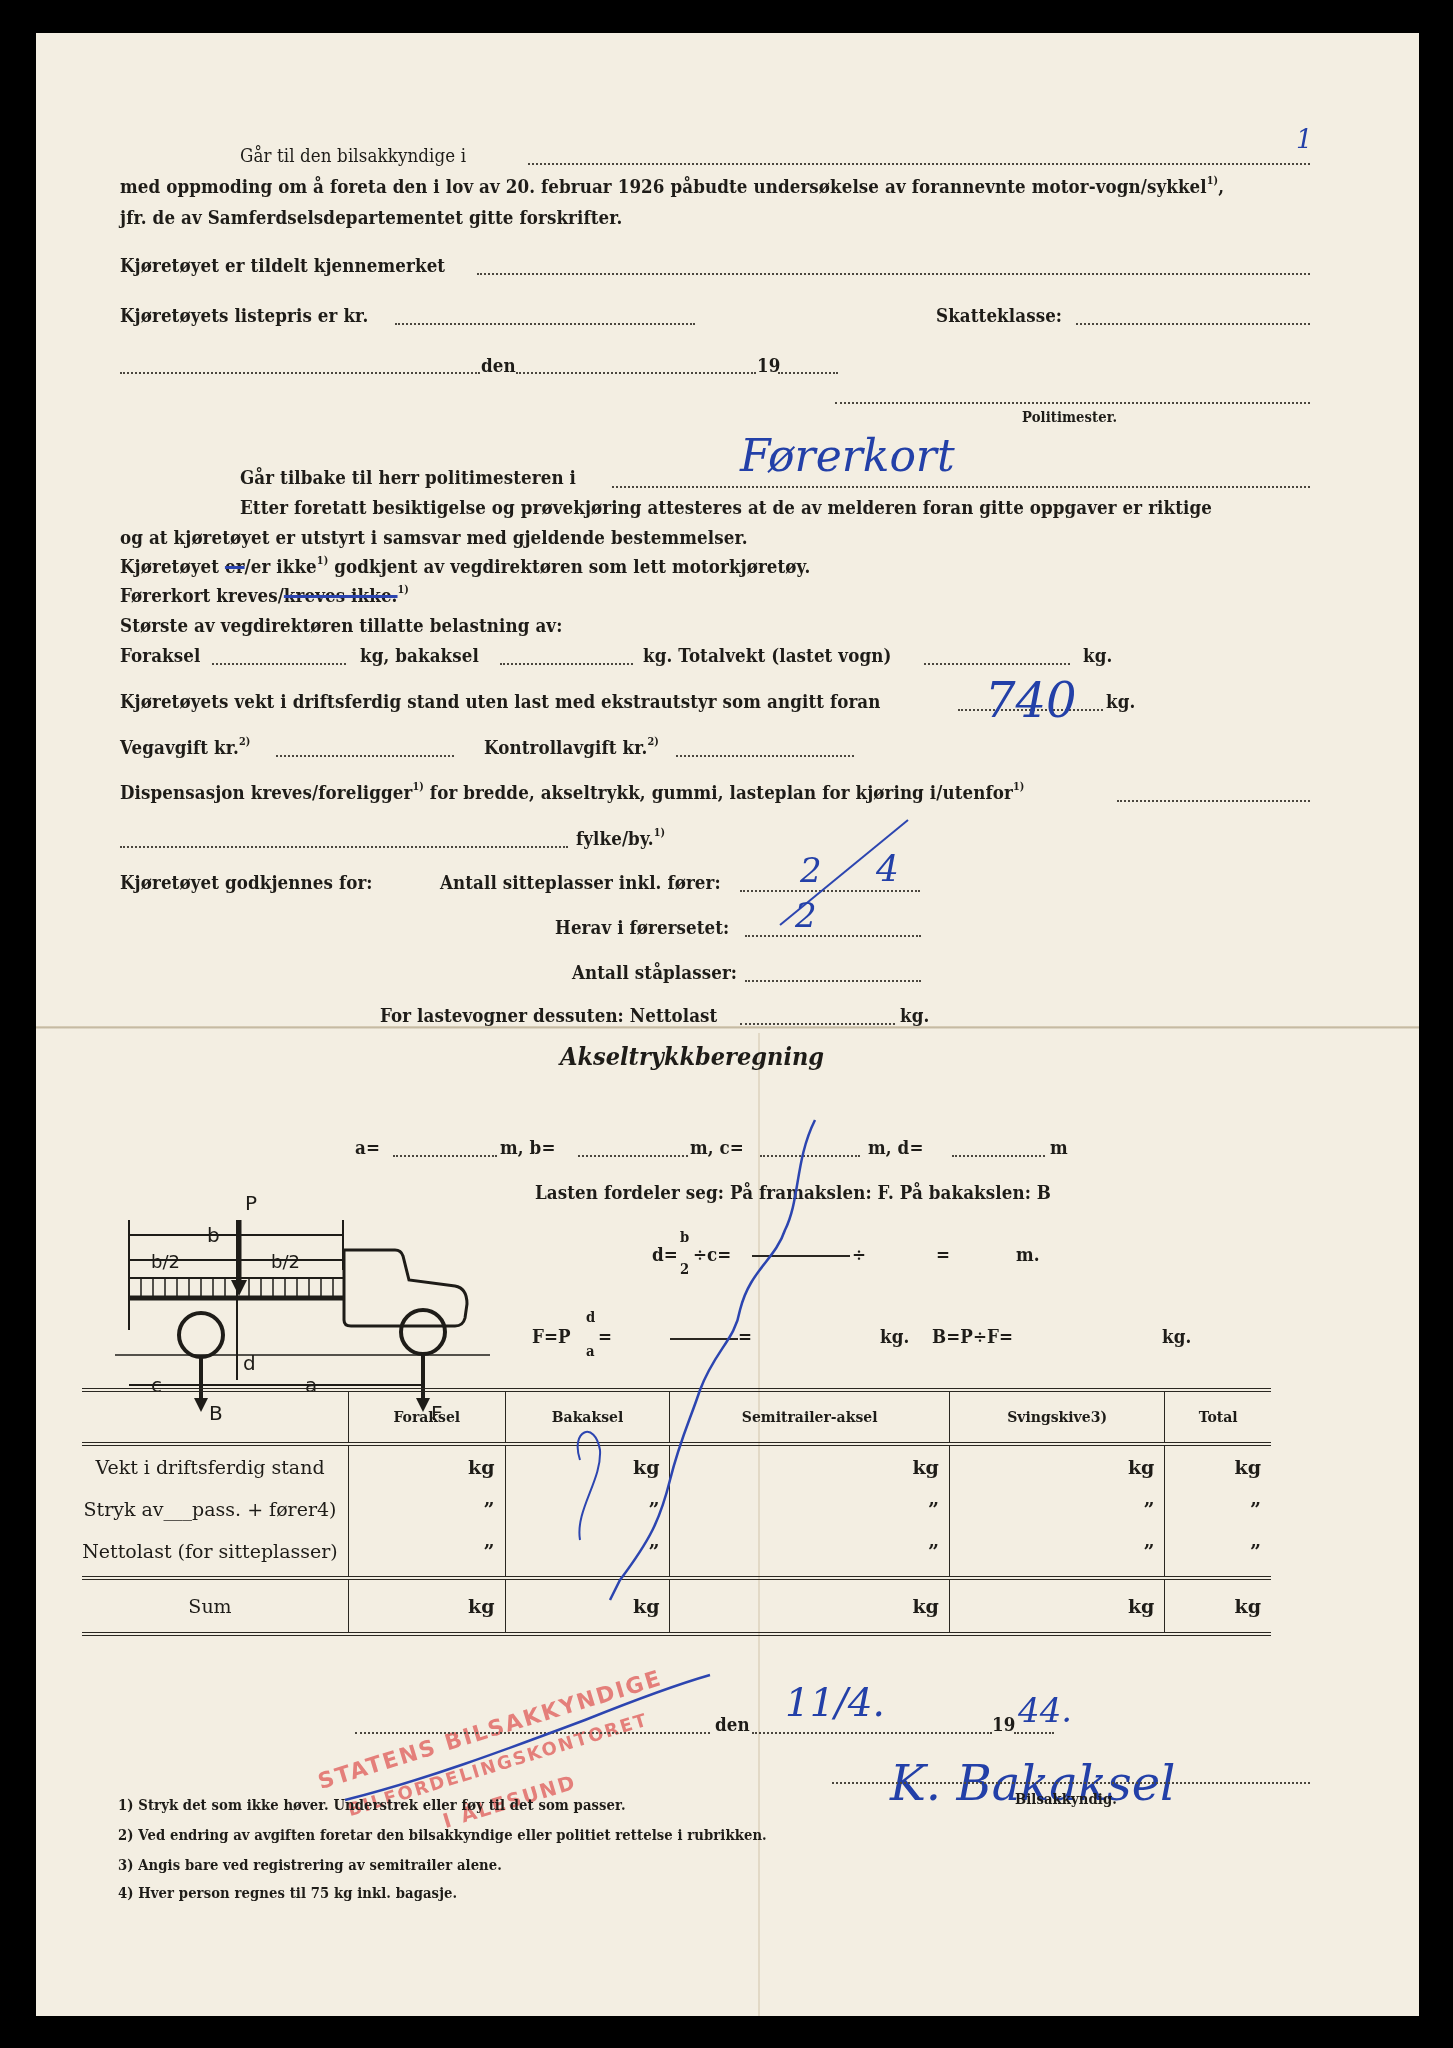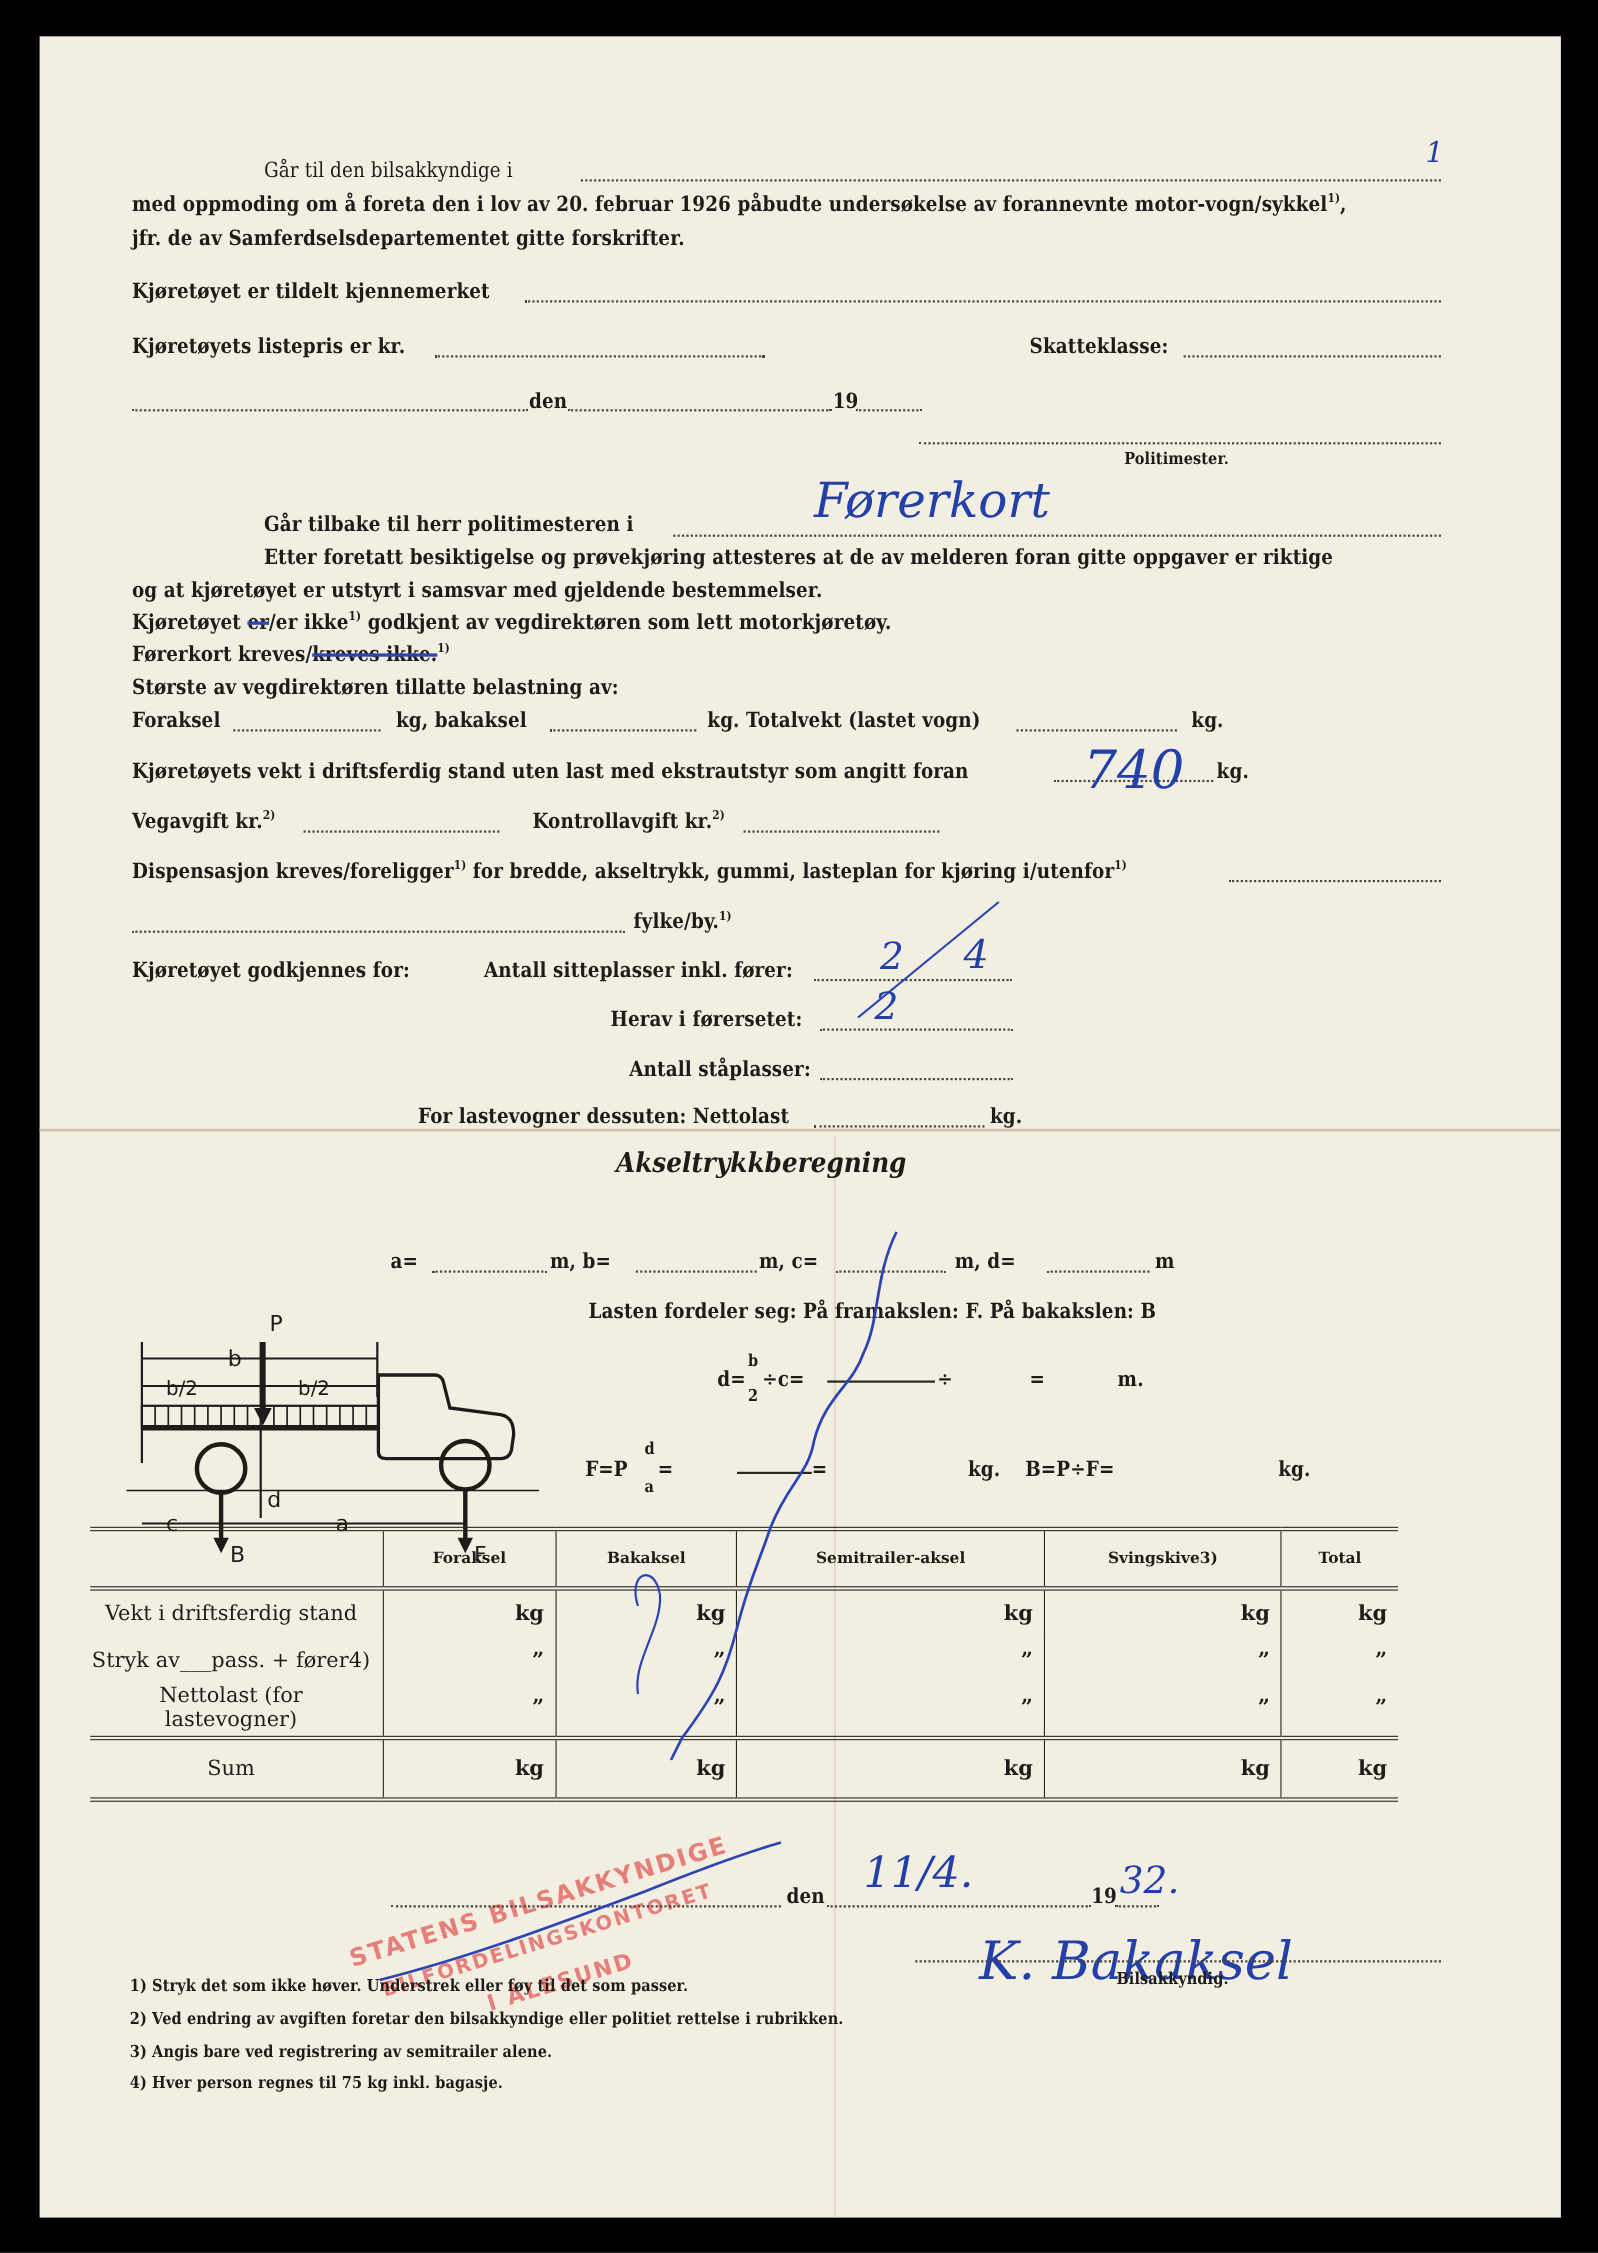--- a/index.html
+++ b/index.html
@@ -224,21 +224,21 @@
   </tr>
   <tr>
     <td class="rowlabel">Stryk av___pass. + fører4)</td>
     <td class="c">”</td>
     <td class="c">”</td>
     <td class="c">”</td>
     <td class="c">”</td>
     <td class="c">”</td>
   </tr>
   <tr class="lastdata">
-    <td class="rowlabel">Nettolast (for lastevogner)</td>
+    <td class="rowlabel">Nettolast (for sitteplasser)</td>
     <td class="c">”</td>
     <td class="c">”</td>
     <td class="c">”</td>
     <td class="c">”</td>
     <td class="c">”</td>
   </tr>
   <tr class="sum">
     <td class="rowlabel">Sum</td>
     <td class="c">kg</td>
     <td class="c">kg</td>
@@ -252,21 +252,21 @@
 <div class="stamp" style="left:315px;top:1770px;font-size:22px;">STATENS BILSAKKYNDIGE</div>
 <div class="stamp" style="left:345px;top:1800px;font-size:18px;">BILFORDELINGSKONTORET</div>
 <div class="stamp" style="left:440px;top:1810px;font-size:20px;">I ÅLESUND</div>
 
 <div class="dots" style="left:355px;top:1732px;width:355px;"></div>
 <span class="t" style="left:715px;top:1715px;font-weight:bold;">den</span>
 <div class="dots" style="left:752px;top:1732px;width:240px;"></div>
 <span class="hw" style="left:785px;top:1680px;font-size:39px;">11/4.</span>
 <span class="t" style="left:992px;top:1715px;font-weight:bold;">19</span>
 <div class="dots" style="left:1014px;top:1732px;width:40px;"></div>
-<span class="hw" style="left:1018px;top:1690px;font-size:34px;">32.</span>
+<span class="hw" style="left:1018px;top:1690px;font-size:34px;">44.</span>
 
 <span class="hw" style="left:890px;top:1755px;font-size:48px;">K. Bakaksel</span>
 <div class="dots" style="left:832px;top:1782px;width:478px;"></div>
 <span class="t sm" style="left:1015px;top:1792px;font-weight:bold;">Bilsakkyndig.</span>
 
 <span class="t sm" style="left:118px;top:1798px;font-weight:bold;">1) Stryk det som ikke høver. Understrek eller føy til det som passer.</span>
 <span class="t sm" style="left:118px;top:1828px;font-weight:bold;">2) Ved endring av avgiften foretar den bilsakkyndige eller politiet rettelse i rubrikken.</span>
 <span class="t sm" style="left:118px;top:1858px;font-weight:bold;">3) Angis bare ved registrering av semitrailer alene.</span>
 <span class="t sm" style="left:118px;top:1886px;font-weight:bold;">4) Hver person regnes til 75 kg inkl. bagasje.</span>
 

